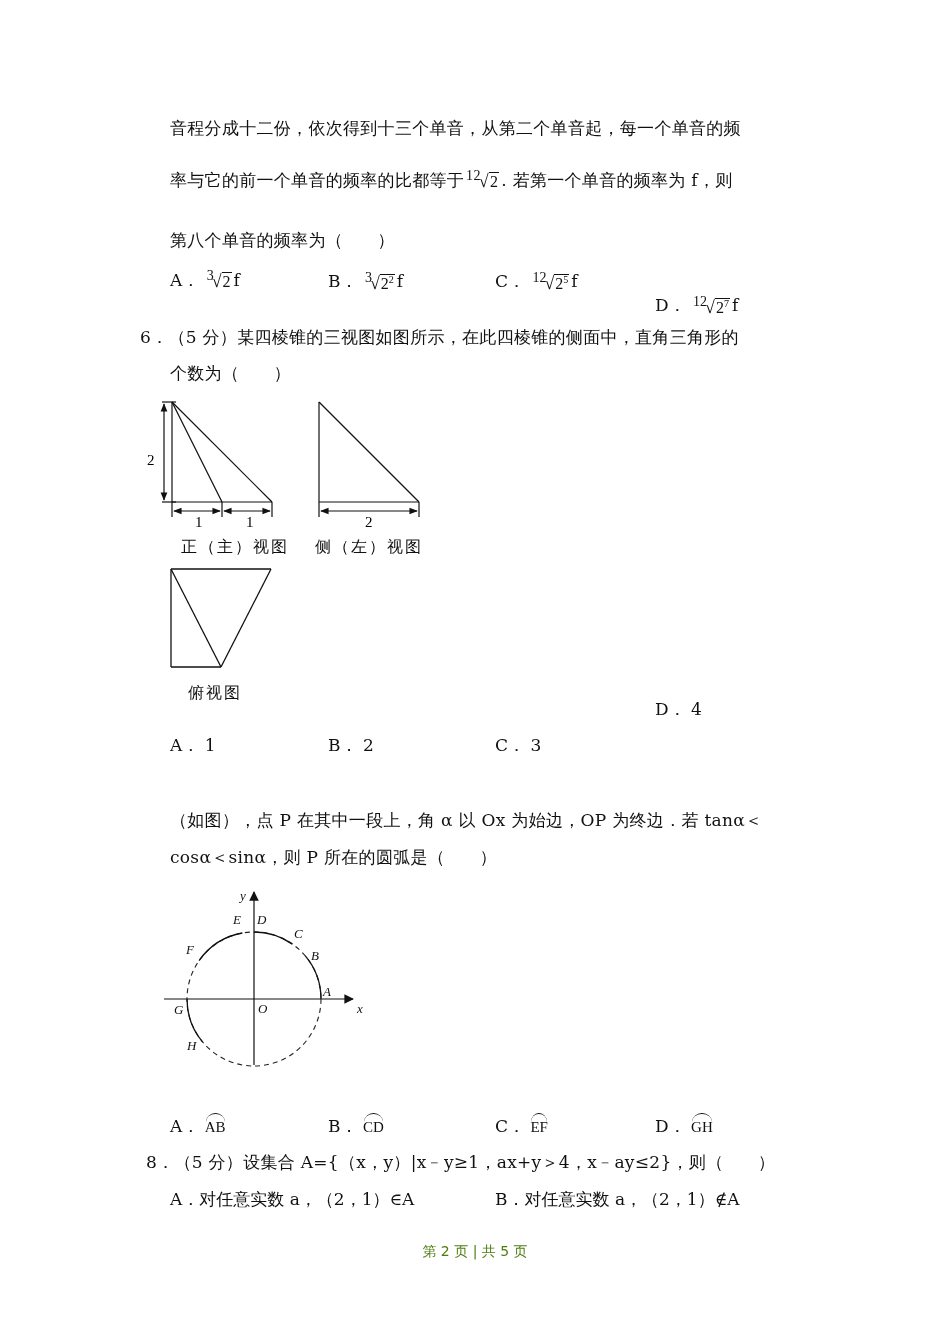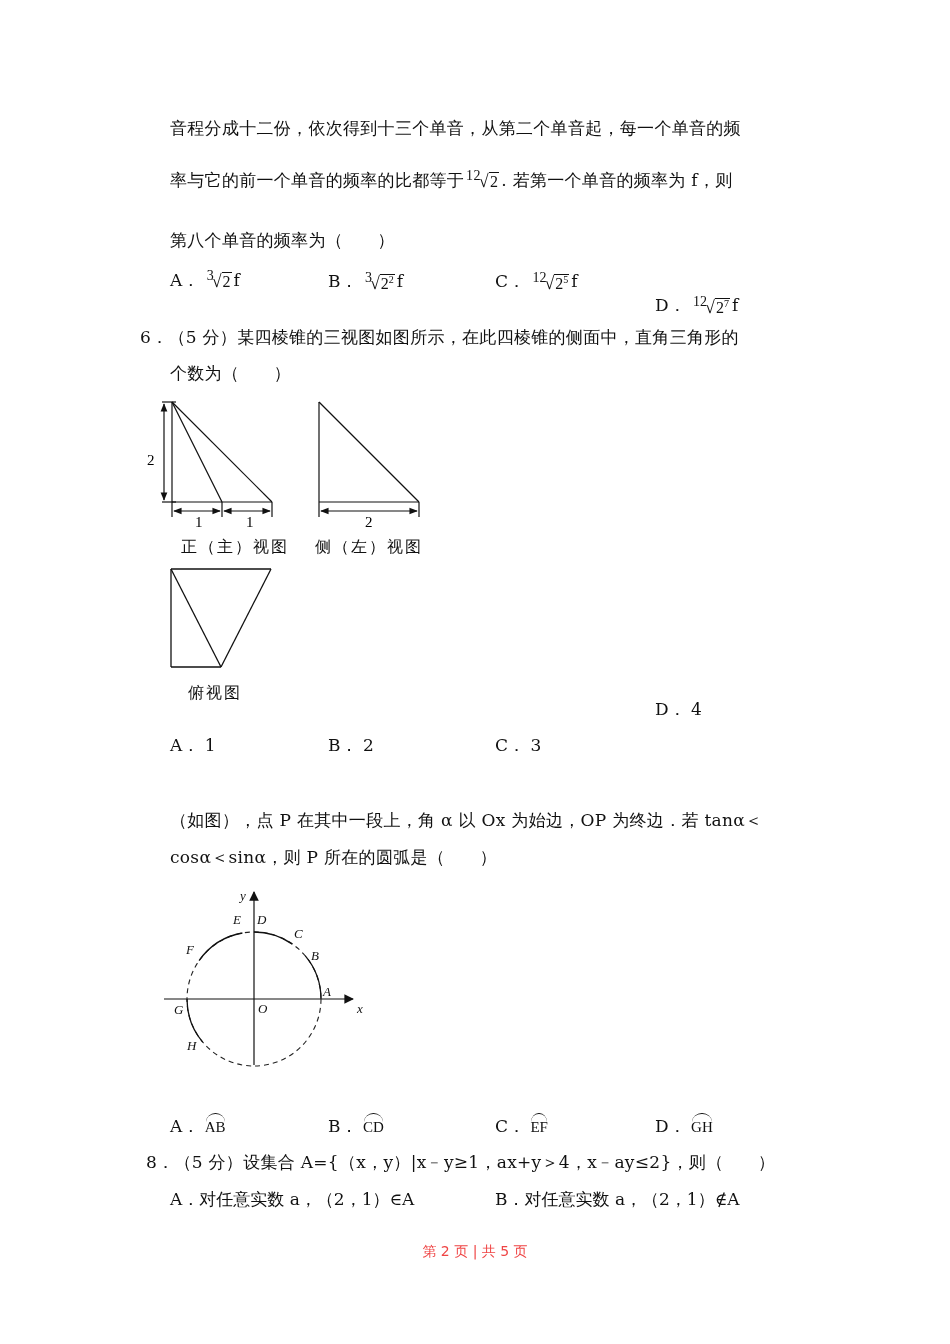--- a/index.html
+++ b/index.html
@@ -18,21 +18,21 @@
   .root .idx { font-size: 14px; position: relative; top: -7px; margin-right: -2px; }
   .root .rad { font-size: 18px; }
   .root .rad-body { border-top: 1px solid #111; padding: 0 1px; }
   .root sup { font-size: 10px; }
   .arc { display: inline-block; position: relative; font-family: "Liberation Serif", serif; font-size: 15px; padding-top: 6px; line-height: 16px; vertical-align: baseline; }
   .arc::before {
     content: ""; position: absolute; left: 1px; right: 1px; top: 0; height: 8px;
     border-top: 1.2px solid #111; border-radius: 50% 50% 0 0 / 100% 100% 0 0;
   }
   .cap { position: absolute; font-family: "DejaVu Sans", "Liberation Sans", sans-serif; font-size: 16px; letter-spacing: 2px; }
-  .footer { position: absolute; left: 0; width: 950px; top: 1243px; text-align: center; font-size: 14px; color: #ef4444; font-family: "DejaVu Sans", sans-serif; }
+  .footer { position: absolute; left: 0; width: 950px; top: 1243px; text-align: center; font-size: 14px; color: #4d7c0f; font-family: "DejaVu Sans", sans-serif; }
   svg text { font-family: "Liberation Serif", serif; }
 </style>
 </head>
 <body>
 
 <div class="page">
 
   <div class="line" style="left:170px; top:116px;">音程分成十二份，依次得到十三个单音，从第二个单音起，每一个单音的频</div>
   <div class="line" style="left:170px; top:168px;">
     <span>率与它的前一个单音的频率的比都等于</span><span class="root"><span class="idx">12</span><span class="rad">√</span><span class="rad-body">2</span></span><span>. 若第一个单音的频率为 f，则</span>

